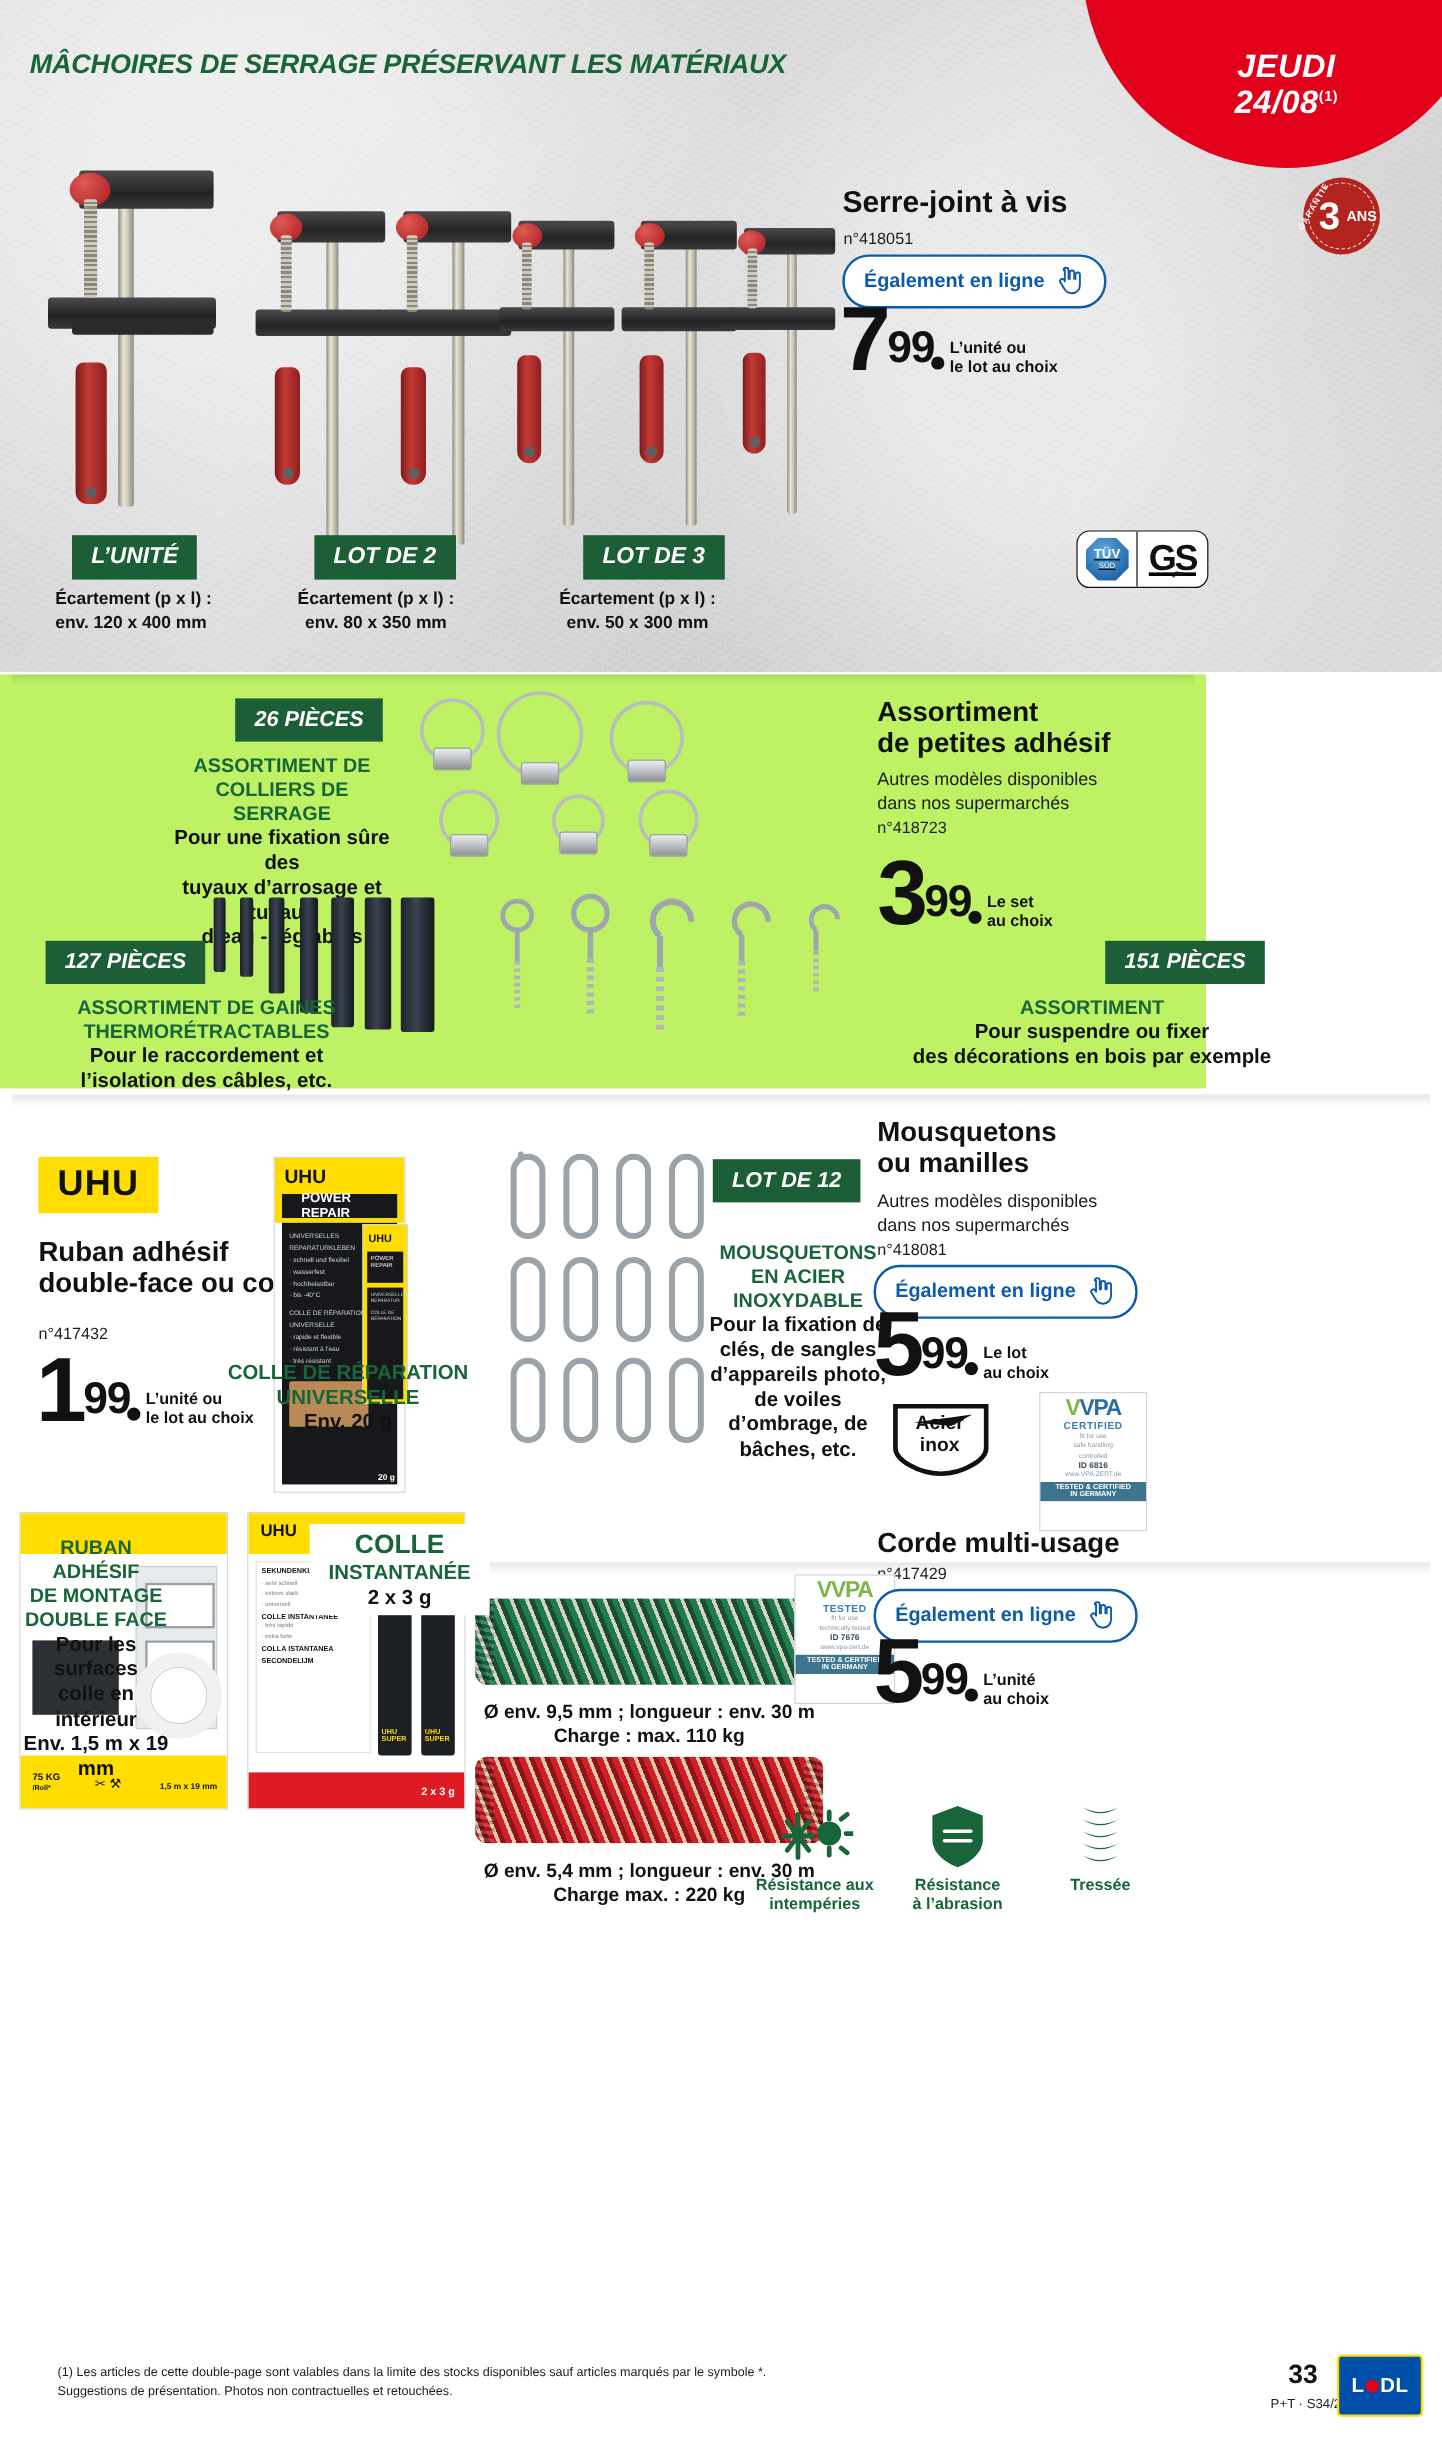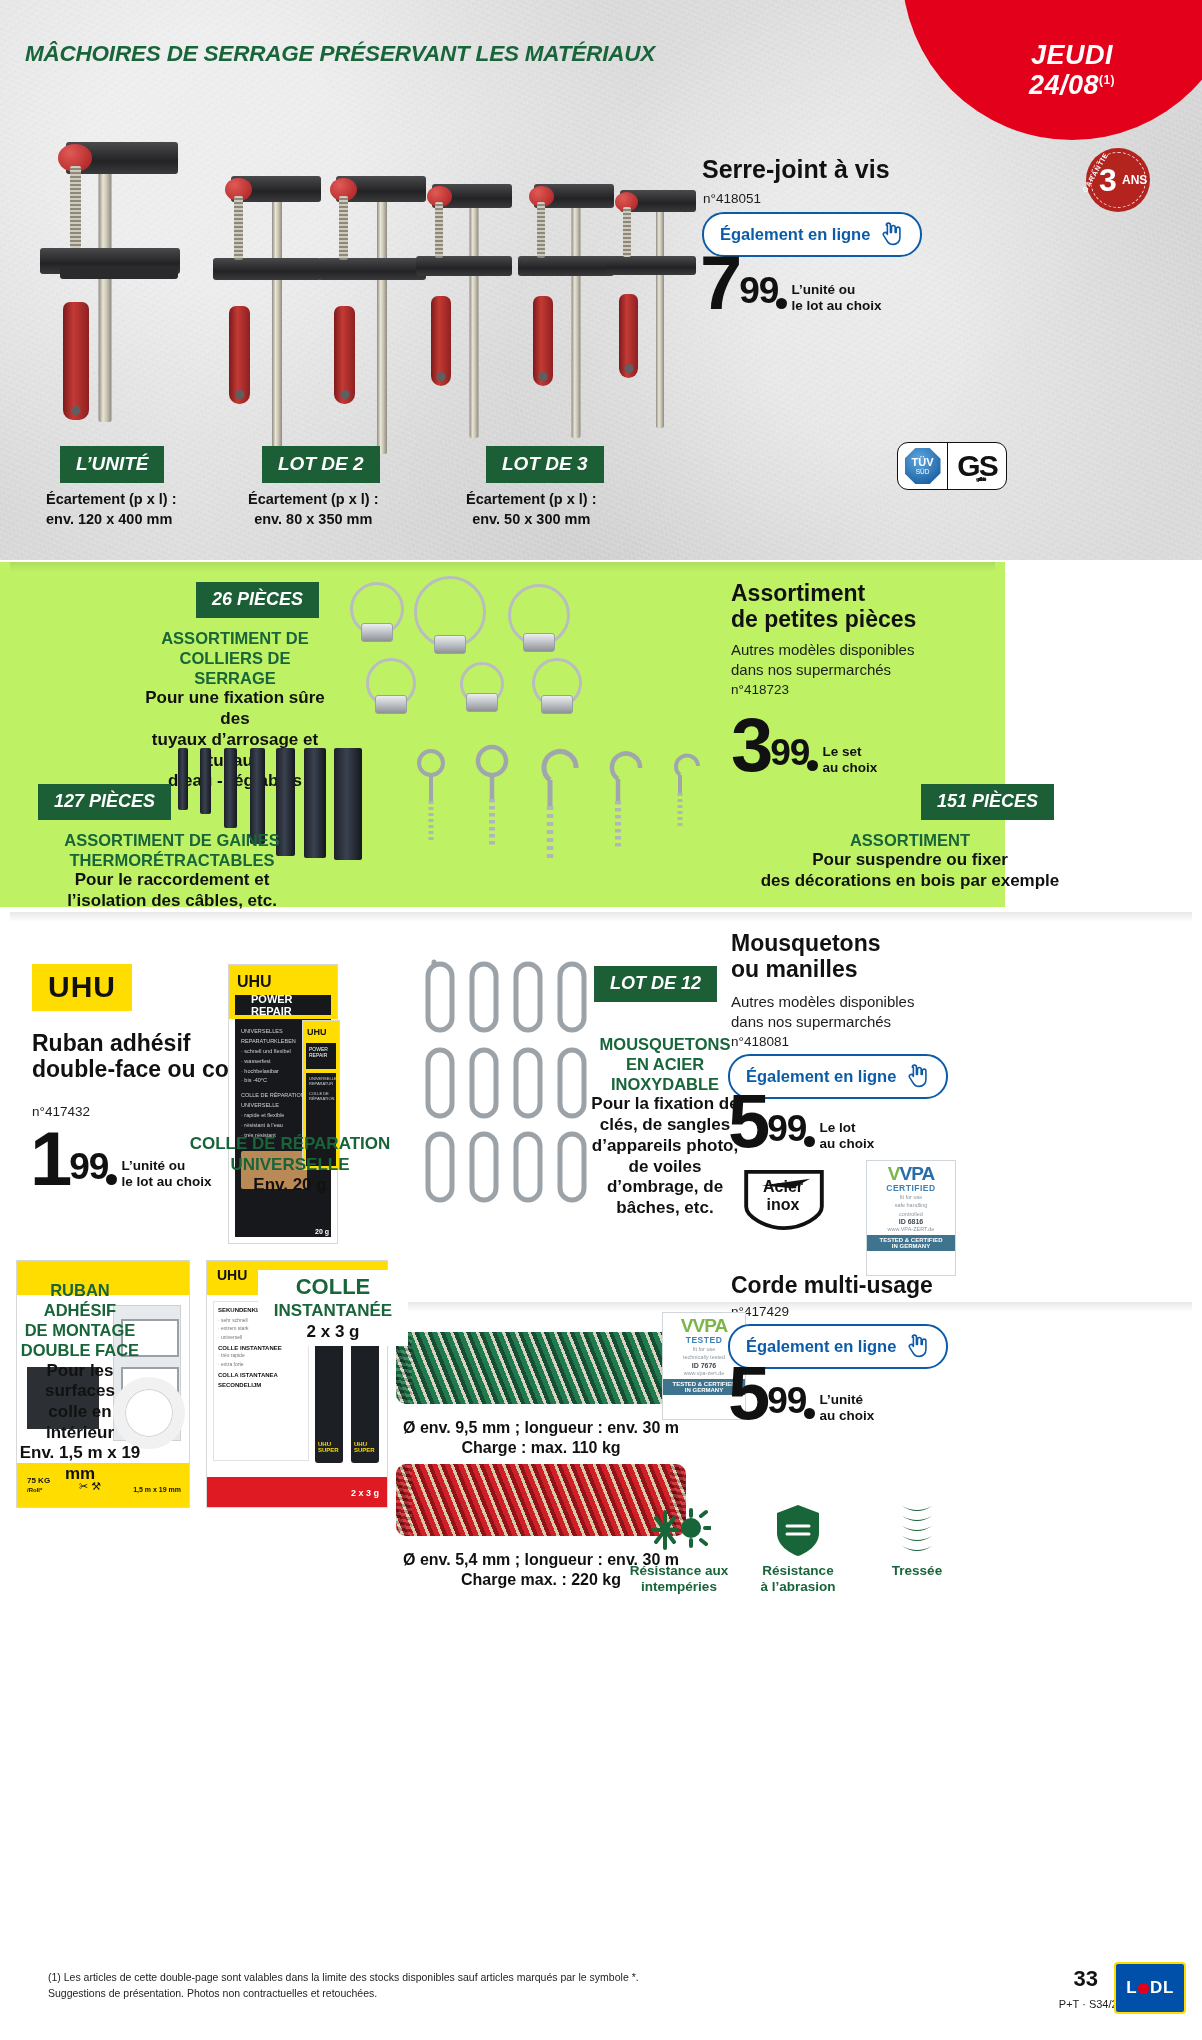--- a/index.html
+++ b/index.html
@@ -122,21 +122,21 @@
     position:absolute; inset:4px; border-radius:50%; border: 1px dashed rgba(255,255,255,.85);
   }
   .seal .word {
     position:absolute; inset:0; font-size:8px; font-weight:700; letter-spacing:1px;
   }
   .seal .word span { position:absolute; left:50%; top:50%; transform-origin: 0 0; }
 
   
   .tuvgs {
     position:absolute; display:flex; align-items:center; z-index:7;
-    border:1.5px solid #111; border-radius: 11px; overflow:hidden; background:#fff;
+    border:1.5px solid #111; border-radius: 11px; overflow:hidden; background:#fff;text-decoration:underline;
   }
   .tuvgs .tuv { width:50px; height:46px; display:flex; align-items:center; justify-content:center;
                 border-right:1.5px solid #111; }
   .tuvgs .oct {
     width:36px;height:36px;background:radial-gradient(circle at 40% 32%,#5fa8e0,#0a4f93);
     clip-path: polygon(30% 0,70% 0,100% 30%,100% 70%,70% 100%,30% 100%,0 70%,0 30%);
     display:flex;flex-direction:column;align-items:center;justify-content:center;color:#fff;
   }
   .tuvgs .oct b { font-size:11px; line-height:1; }
   .tuvgs .oct i { font-size:6.5px; font-style:normal; }
@@ -392,21 +392,21 @@
 
     <div class="hclamp" style="left:350px; top:20px; width:54px; height:54px;"></div>
     <div class="hclamp" style="left:414px; top:14px; width:72px; height:72px;"></div>
     <div class="hclamp" style="left:508px; top:22px; width:62px; height:62px;"></div>
     <div class="hclamp" style="left:366px; top:96px; width:50px; height:50px;"></div>
     <div class="hclamp" style="left:460px; top:100px; width:44px; height:44px;"></div>
     <div class="hclamp" style="left:532px; top:96px; width:50px; height:50px;"></div>
 
     <div style="position:absolute; left:731px; top:18px;">
       <div class="blk-title">Assortiment</div>
-      <div class="blk-title">de petites pièces</div>
+      <div class="blk-title">de petites adhésif</div>
     </div>
     <div style="position:absolute; left:731px; top:78px;">
       <div class="blk-sub">Autres modèles disponibles</div>
       <div class="blk-sub">dans nos supermarchés</div>
     </div>
     <div class="artno" style="position:absolute; left:731px; top:120px;">n°418723</div>
 
     <div class="price" style="left:731px; top:152px;">
       <span class="euro">3</span><span class="cts">99</span><span class="dot"></span><span class="unit">
         <span style="display:block">Le set</span>

